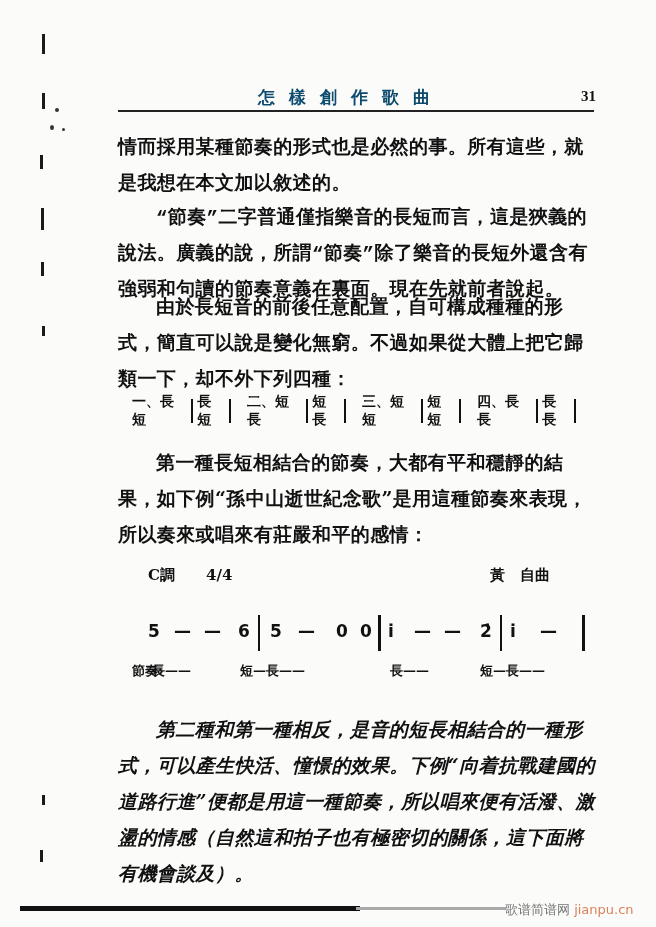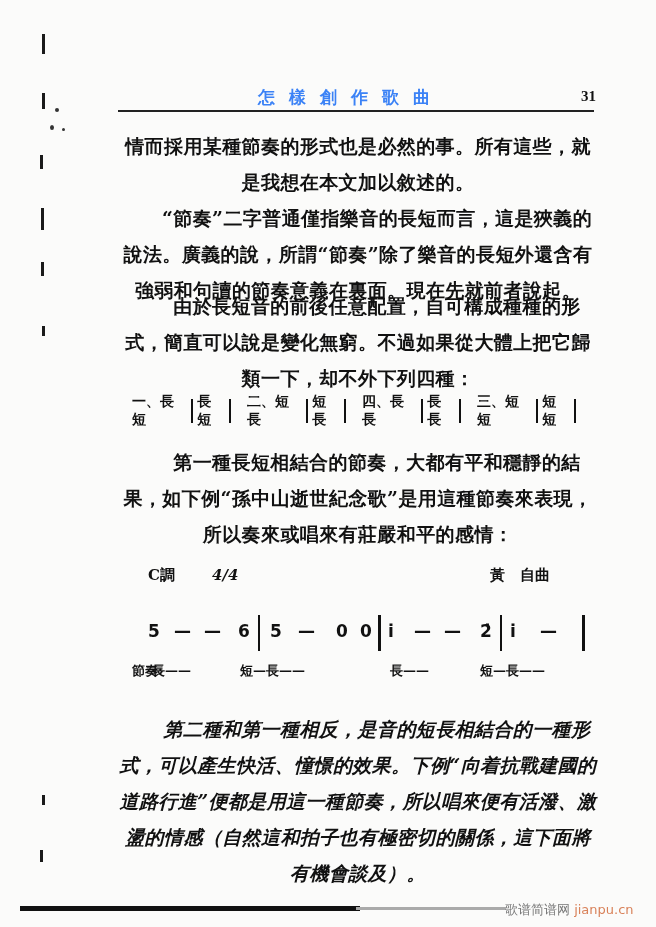--- a/index.html
+++ b/index.html
@@ -3,24 +3,24 @@
   <meta charset="utf-8">
   <style>
     html, body { margin:0; padding:0; }
     body {
       width:656px; height:927px; background:#fbfbfa; position:relative; overflow:hidden;
       font-family: "DejaVu Serif", "Liberation Serif", serif; color:#111;
     }
     .binding-mark { position:absolute; background:#1a1a1a; width:3px; }
     .speck { position:absolute; background:#333; border-radius:50%; }
     .header { position:absolute; left:118px; top:86px; width:478px; height:24px; }
-    .running-title { position:absolute; left:140px; top:0; font-size:17px; font-weight:bold; letter-spacing:14px; color:#3b82f6; }
+    .running-title { position:absolute; left:140px; top:0; font-size:17px; font-weight:bold; letter-spacing:14px; color:#0c4a6e; }
     .page-number { position:absolute; right:0; top:2px; font-size:15px; font-weight:bold; font-family:"Liberation Serif", serif; }
     .header-rule { position:absolute; left:118px; top:110px; width:476px; height:2px; background:#222; }
-    .para { position:absolute; left:118px; width:480px; font-size:19px; line-height:36px; font-weight:bold; letter-spacing:0.4px; margin:0;text-align:center; }
+    .para { position:absolute; left:118px; width:480px; font-size:19px; line-height:36px; font-weight:bold; letter-spacing:0.4px; margin:0; }
     .indent { text-indent:38px; }
     .rhythm-list { position:absolute; left:132px; top:396px; width:460px; height:30px; font-size:14px; font-weight:bold; display:flex; align-items:center; }
     .rhythm-item { display:flex; align-items:center; margin-right:12px; }
     .rhythm-item .bar { display:inline-block; width:2px; height:24px; background:#111; margin:0 4px; }
     .score-head { position:absolute; left:148px; top:566px; width:450px; height:24px; font-size:15px; font-weight:bold; }
     .score-head span { position:absolute; top:0; }
     .notes-row { position:absolute; left:148px; top:615px; width:450px; height:40px; font-family:"DejaVu Sans", sans-serif; font-weight:bold; font-size:17px; }
     .notes-row .n { position:absolute; top:6px; }
     .notes-row .barline { position:absolute; top:0; width:2px; height:36px; background:#111; }
     .rhythm-row { position:absolute; left:116px; top:662px; width:480px; height:20px; font-size:13px; font-weight:bold; }
@@ -45,55 +45,55 @@
 <div class="speck" style="left:50px;top:125px;width:4px;height:5px;"></div>
 <div class="speck" style="left:62px;top:128px;width:3px;height:3px;"></div>
 
 <div class="header">
   <span class="running-title">怎樣創作歌曲</span>
   <span class="page-number">31</span>
 </div>
 <div class="header-rule"></div>
 
 <p class="para" style="top:128px;">情而採用某種節奏的形式也是必然的事。所有這些，就是我想在本文加以敘述的。</p>
-<p class="para indent" style="top:200px;">“節奏”二字普通僅指樂音的長短而言，這是狹義的說法。廣義的說，所謂“節奏”除了樂音的長短外還含有強弱和句讀的節奏意義在裏面。現在先就前者說起。</p>
+<p class="para indent" style="top:200px;font-family:Liberation Mono, monospace;">“節奏”二字普通僅指樂音的長短而言，這是狹義的說法。廣義的說，所謂“節奏”除了樂音的長短外還含有強弱和句讀的節奏意義在裏面。現在先就前者說起。</p>
 <p class="para indent" style="top:288px;">由於長短音的前後任意配置，自可構成種種的形式，簡直可以說是變化無窮。不過如果從大體上把它歸類一下，却不外下列四種：</p>
 
 <div class="rhythm-list">
   <div class="rhythm-item">
     <span>一、長短</span>
       <span class="bar"></span>
     <span>長短</span>
       <span class="bar"></span>
   </div>
   <div class="rhythm-item">
     <span>二、短長</span>
       <span class="bar"></span>
     <span>短長</span>
       <span class="bar"></span>
   </div>
   <div class="rhythm-item">
+    <span>三、短短</span>
+      <span class="bar"></span>
+    <span>短短</span>
+      <span class="bar"></span>
+  </div>
+  <div class="rhythm-item">
     <span>四、長長</span>
       <span class="bar"></span>
     <span>長長</span>
-      <span class="bar"></span>
-  </div>
-  <div class="rhythm-item">
-    <span>三、短短</span>
-      <span class="bar"></span>
-    <span>短短</span>
       <span class="bar"></span>
   </div>
 </div>
 
 <p class="para indent" style="top:444px;">第一種長短相結合的節奏，大都有平和穩靜的結果，如下例“孫中山逝世紀念歌”是用這種節奏來表現，所以奏來或唱來有莊嚴和平的感情：</p>
 
 <div class="score-head">
   <span style="left:0;text-align:center;">C調</span>
-  <span style="left:64px;font-style:italic;">4/4</span>
+  <span style="left:58px;">4/4</span>
   <span style="left:342px;">黃　自曲</span>
 </div>
 
 <div class="notes-row">
   <span class="n" style="left:0;">5</span>
   <span class="n" style="left:26px;">—</span>
   <span class="n" style="left:56px;">—</span>
   <span class="n" style="left:90px;">6</span>
   <span class="barline" style="left:110px;"></span>
   <span class="n" style="left:122px;">5</span>

